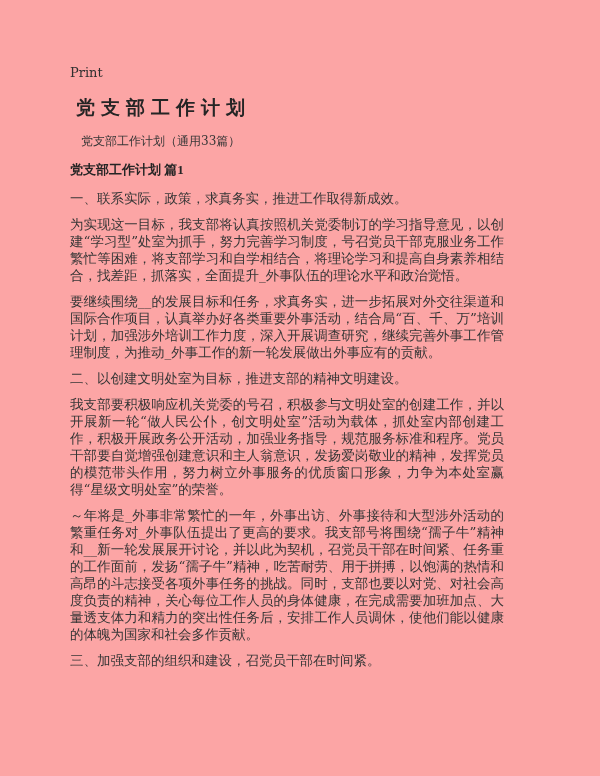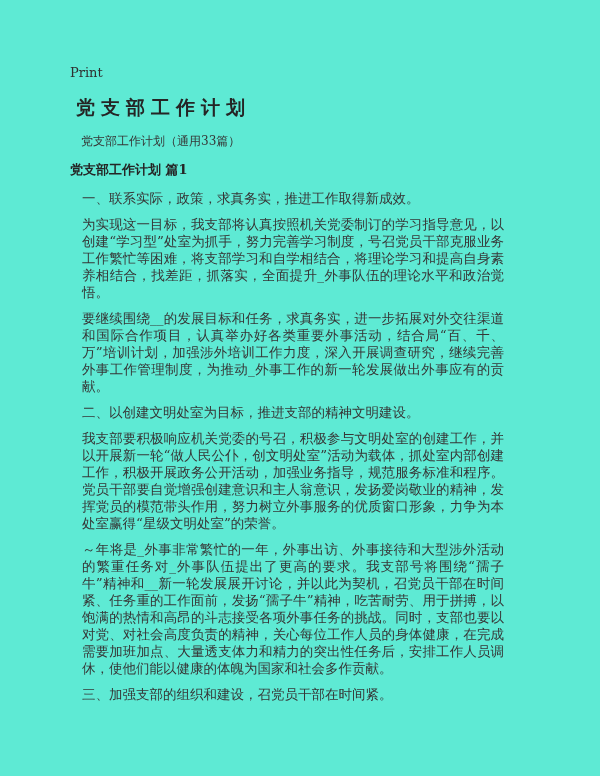--- a/index.html
+++ b/index.html
@@ -12,21 +12,21 @@
     background: #ffffff;
     color: #363636;
     font-family: "DejaVu Serif", "Liberation Serif", serif;
     overflow: hidden;
   }
   .page {
     box-sizing: border-box;
     width: 600px;
     height: 776px;
     padding: 62px 96px 0 70px;
-    background: #5eead4;
+    background: #fca5a5;
   }
   .print-link {
     display: inline-block;
     font-size: 13px;
     line-height: 15px;
     color: #2f2f2f;
     margin: 0 0 16px 0;
     text-decoration: none;
     cursor: pointer;
   }
@@ -45,26 +45,27 @@
     line-height: 15px;
     color: #363636;
     margin: 0 0 13px 11px;
   }
   .section-heading {
     font-size: 13px;
     line-height: 16px;
     font-weight: bold;
     color: #252525;
     margin: 0 0 12px 0;
+    font-family: Liberation Serif, serif;
   }
   .body-text p {
     font-size: 13.5px;
     line-height: 17px;
     color: #363636;
-    margin: 0 0 9px 12px;
+    margin: 0 0 9px 0;
     text-align: justify;
     word-break: break-all;
   }
 </style>
 </head>
 <body>
 
 <div class="page">
 
   <a class="print-link">Print</a>

